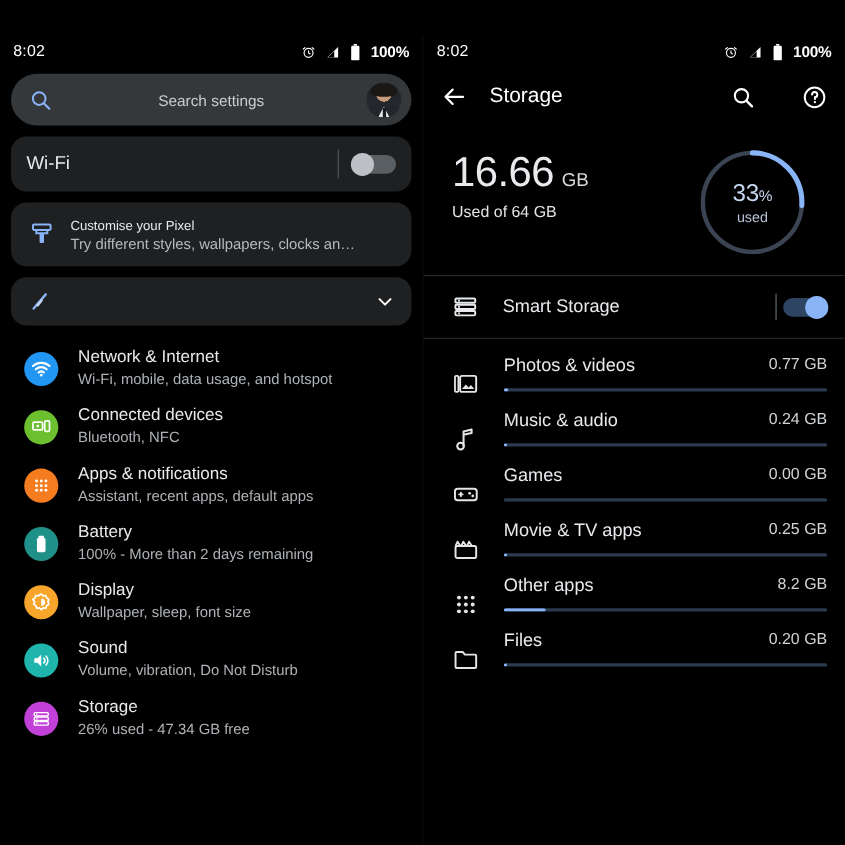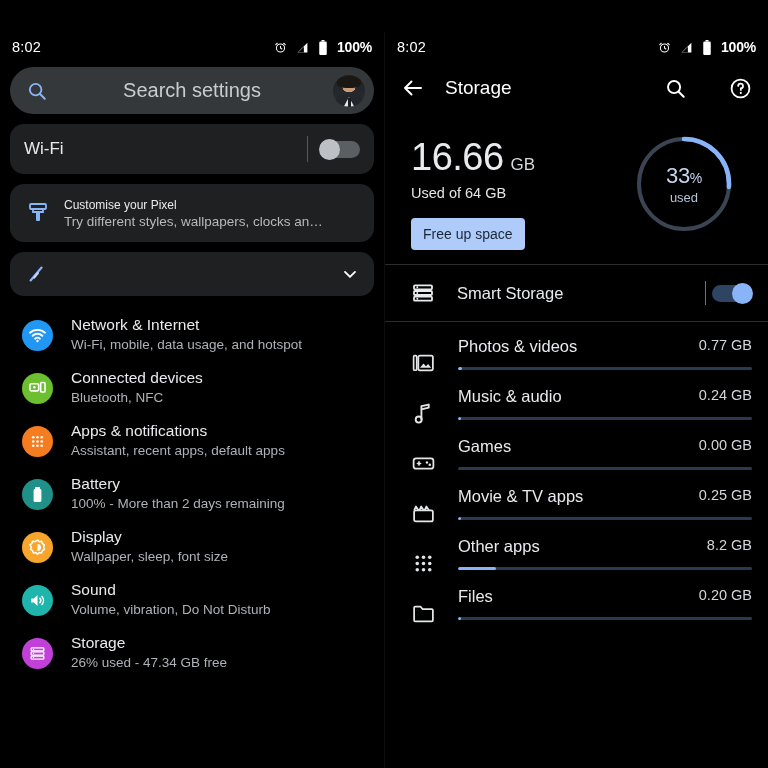--- a/index.html
+++ b/index.html
@@ -25,21 +25,21 @@
 
   
   .search-bar {
     margin: 5px 10px 0; height: 47px; border-radius: 26px;
     background: #35383b; display: flex; align-items: center;
     padding: 0 9px 0 16px; position: relative;
   }
   .search-icon { width: 22px; height: 22px; flex: 0 0 auto; }
   .search-ph {
     position: absolute; left: 0; right: 0; text-align: center;
-    color: #c9ccce; font-size: 20px; pointer-events: none;
+    color: #c9ccce; font-size: 14px; pointer-events: none;
   }
   .avatar {
     margin-left: auto; width: 32px; height: 32px; border-radius: 50%;
     overflow: hidden; position: relative;
     background: radial-gradient(circle at 50% 32%, #c89b7b 0 26%, rgba(0,0,0,0) 27%),
                 linear-gradient(#1d1f22, #2b2f34);
     flex: 0 0 auto; z-index: 2;
   }
   .avatar .hair { position:absolute; left:14%; top:6%; width:72%; height:36%; border-radius:50% 50% 40% 40%; background:#1b1713; }
   .avatar .body { position:absolute; left:8%; bottom:0; width:84%; height:40%; background:#23262b; border-radius:42% 42% 0 0; }
@@ -373,21 +373,20 @@
       </svg>
     </div>
 
     <div class="summary">
       <div class="sum-left">
         <div class="sum-big">
           <span class="sum-num">16.66</span>
           <span class="sum-unit">GB</span>
         </div>
         <div class="sum-of">Used of 64 GB</div>
-        <button class="free-btn">Free up space</button>
       </div>
 
       <div class="donut">
         <svg width="104" height="104" viewBox="0 0 104 104">
           <circle cx="52" cy="52" r="45" fill="none" stroke="#3b4452" stroke-width="4"></circle>
           <circle id="donut-arc" cx="52" cy="52" r="45" fill="none" stroke="#8ab4f8" stroke-width="4.6" stroke-linecap="round" stroke-dasharray="73.51326809400116 282.7433388230814"></circle>
         </svg>
         <div class="donut-label">
           <span class="donut-pct">
             <span>33</span><small>%</small>

